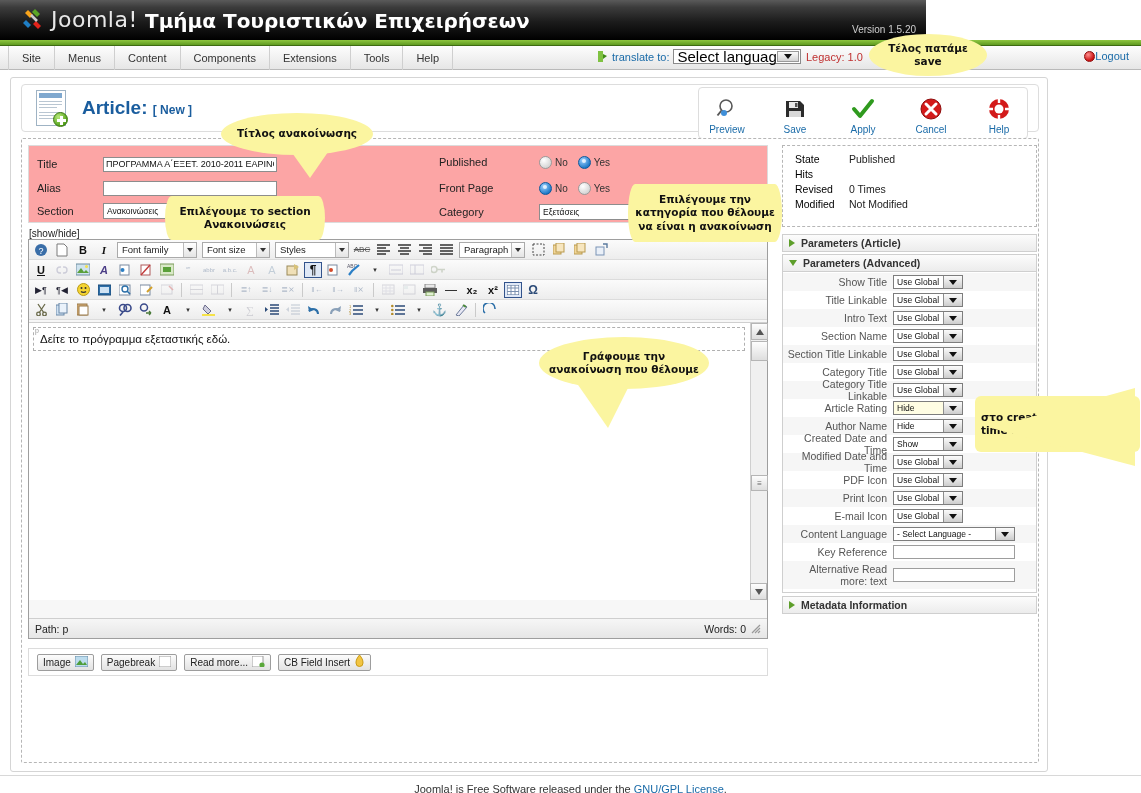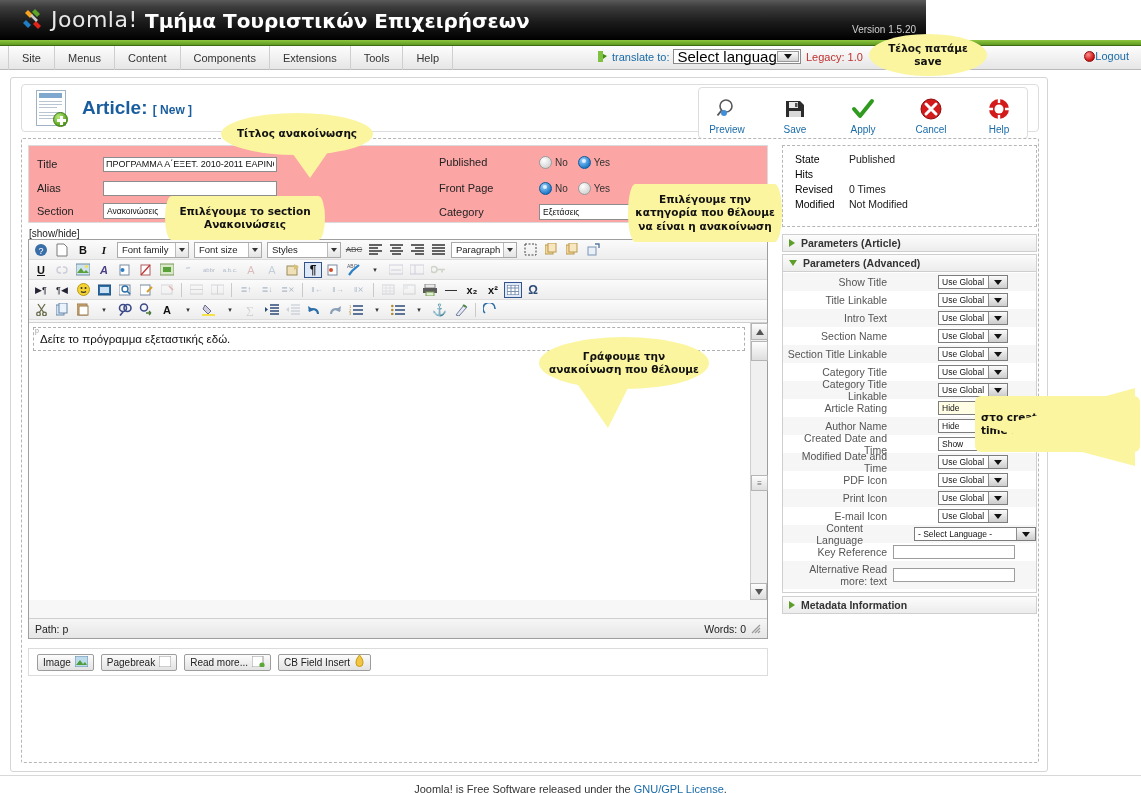--- a/index.html
+++ b/index.html
@@ -249,21 +249,21 @@
   }
   .tri-r { width:0;height:0;border-left:6px solid #5d9e2a;border-top:4px solid transparent;border-bottom:4px solid transparent;}
   .tri-d { width:0;height:0;border-top:6px solid #5d9e2a;border-left:4px solid transparent;border-right:4px solid transparent;}
   .panel-body { border:1px solid #cfcfcf; border-top:none; background:#fff; padding:1px 0 3px 0; }
   .prow { display:flex; align-items:center; height:18px; }
   .prow:nth-child(odd){ background:#f6f6f6; }
   .plabel { width:110px; text-align:right; padding-right:6px; font-size:10.5px; color:#555; }
   .pctl { flex:1; }
   .psel {
     height:14px; width:70px; border:1px solid #7d7d7d; background:#fff;
-    font-size:8.5px; color:#111; display:flex; align-items:center; padding-left:3px; position:relative;margin-left:45px;
+    font-size:8.5px; color:#111; display:flex; align-items:center; padding-left:3px; position:relative;
   }
   .psel.wide { width:122px; }
   .psel.hl { background:#fffde3; }
   .psel .ar3 {
     position:absolute; right:0; top:0; bottom:0; width:19px;
     background:linear-gradient(to bottom,#fbfbfb,#cdcdcd); border-left:1px solid #8d8d8d;
     display:flex; align-items:center; justify-content:center;
   }
   .psel .ar3::after{content:"";border-left:4px solid transparent;border-right:4px solid transparent;border-top:5px solid #111;}
   .ptext { height:14px; width:122px; border:1px solid #9d9d9d; background:#fff; }
@@ -465,21 +465,21 @@
                   <text x="7" y="10.5" font-size="9" fill="#fff" text-anchor="middle" font-family="Liberation Sans">?</text>
                 </svg>
             </span>
             <span class="mi">
               <svg width="12" height="14" viewBox="0 0 12 14">
                   <path d="M1 1 h7 l3 3 v9 h-10 Z" fill="#fff" stroke="#7a7a7a"></path>
                 </svg>
             </span>
             <span class="mi" style="font-weight:bold;color:#111">B</span>
             <span class="mi" style="font-style:italic;font-weight:bold;color:#111;font-family:'Liberation Serif',serif">I</span>
-            <span class="mcesel" style="width:72px">
+            <span class="mcesel" style="width:80px">
               <span>Font family</span>
               <span class="ar2"></span>
             </span>
             <span class="mcesel" style="width:68px">
               <span>Font size</span>
               <span class="ar2"></span>
             </span>
             <span class="mcesel" style="width:74px">
               <span>Styles</span>
               <span class="ar2"></span>

